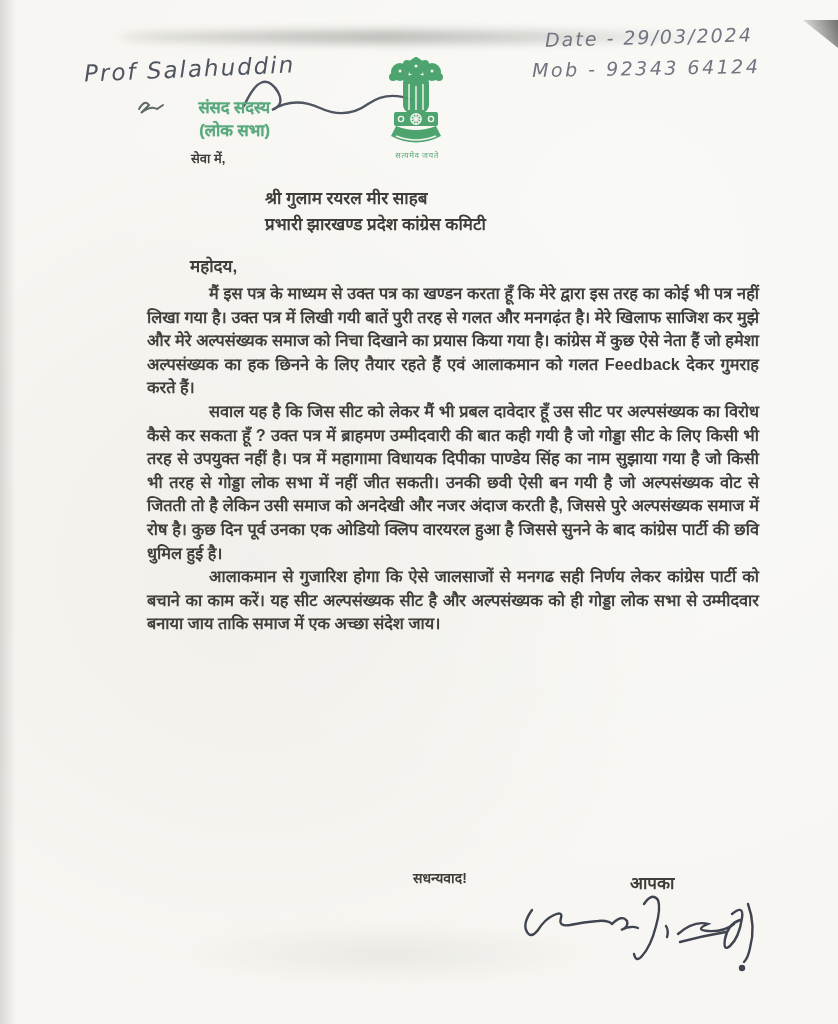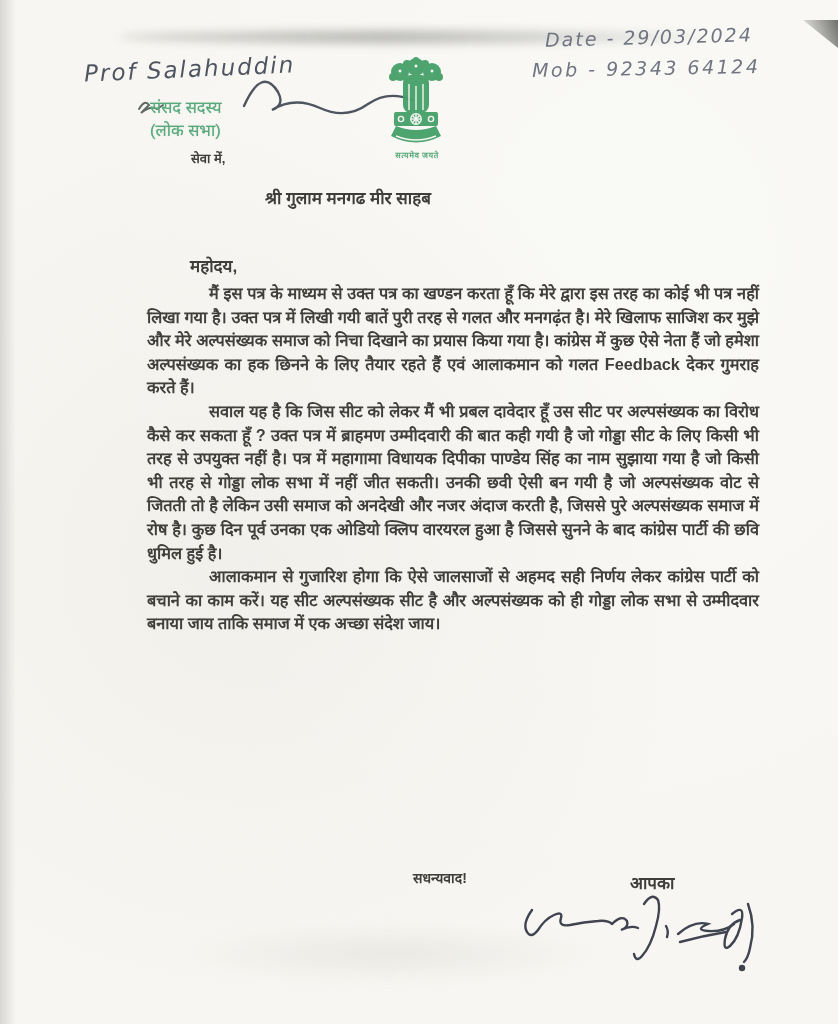--- a/index.html
+++ b/index.html
@@ -25,27 +25,27 @@
     background:radial-gradient(ellipse,rgba(210,208,202,.35),rgba(0,0,0,0) 70%);filter:blur(6px);}
 
   .hand{font-family:"DejaVu Sans",sans-serif;font-style:italic;color:#707581;}
   .note-date{position:absolute;left:545px;top:26px;font-size:19px;letter-spacing:2px;transform:rotate(-1.5deg);}
   .note-mob{position:absolute;left:532px;top:57px;font-size:19px;letter-spacing:2.5px;transform:rotate(-1deg);}
   .signatory{position:absolute;left:84px;top:56px;font-size:23px;letter-spacing:2px;
     color:#4f5560;transform:rotate(-2.5deg);}
   .flourish{position:absolute;left:240px;top:68px;}
   .ex-scribble{position:absolute;left:136px;top:95px;}
 
-  .stamp{position:absolute;left:150px;top:96px;width:120px;text-align:left;
-    color:#58a87c;font-weight:normal;line-height:23px;font-size:16.5px;
+  .stamp{position:absolute;left:150px;top:96px;width:120px;text-align:right;
+    color:#58a87c;font-weight:bold;line-height:23px;font-size:16.5px;
     text-shadow:0 0 1px rgba(88,168,124,.6);filter:blur(.2px);}
 
   .emblem{position:absolute;left:386px;top:56px;}
   .emblem-caption{position:absolute;left:378px;top:149px;width:78px;text-align:center;
-    font-size:8px;font-weight:bold;color:#57a878;letter-spacing:.5px;}
+    font-size:8px;font-weight:normal;color:#57a878;letter-spacing:.5px;}
 
   .dev{font-weight:bold;color:#403e3a;}
   .to-label{position:absolute;left:191px;top:149px;font-size:13px;}
   .recipient{position:absolute;left:265px;top:186px;font-size:17px;line-height:26px;}
   .salutation{position:absolute;left:190px;top:254px;font-size:17px;text-align:center;}
 
   .body-text{position:absolute;left:147px;top:282px;width:612px;}
   .body-text p{margin:0;text-indent:62px;text-align:justify;
     font-size:16.3px;line-height:23.6px;font-weight:bold;color:#413f3b;}
 
@@ -109,28 +109,29 @@
     <g fill="#f7f6f2">
       <circle cx="14" cy="15" r="1.5"></circle>
         <circle cx="30" cy="10" r="1.5"></circle>
         <circle cx="46" cy="15" r="1.5"></circle>
     </g>
   </svg>
   <div class="emblem-caption">सत्यमेव जयते</div>
 
   <div class="dev to-label">सेवा में,</div>
   <div class="dev recipient">
-    <div>श्री गुलाम मनगढ मीर साहब</div>
+    <div>श्री गुलाम रयरल मीर साहब</div>
+    <div>प्रभारी झारखण्ड प्रदेश कांग्रेस कमिटी</div>
   </div>
   <div class="dev salutation">महोदय,</div>
 
   <div class="body-text">
     <p>मैं इस पत्र के माध्यम से उक्त पत्र का खण्डन करता हूँ कि मेरे द्वारा इस तरह का कोई भी पत्र नहीं लिखा गया है। उक्त पत्र में लिखी गयी बातें पुरी तरह से गलत और मनगढ़ंत है। मेरे खिलाफ साजिश कर मुझे और मेरे अल्पसंख्यक समाज को निचा दिखाने का प्रयास किया गया है। कांग्रेस में कुछ ऐसे नेता हैं जो हमेशा अल्पसंख्यक का हक छिनने के लिए तैयार रहते हैं एवं आलाकमान को गलत Feedback देकर गुमराह करते हैं।</p>
     <p>सवाल यह है कि जिस सीट को लेकर मैं भी प्रबल दावेदार हूँ उस सीट पर अल्पसंख्यक का विरोध कैसे कर सकता हूँ ? उक्त पत्र में ब्राहमण उम्मीदवारी की बात कही गयी है जो गोड्डा सीट के लिए किसी भी तरह से उपयुक्त नहीं है। पत्र में महागामा विधायक दिपीका पाण्डेय सिंह का नाम सुझाया गया है जो किसी भी तरह से गोड्डा लोक सभा में नहीं जीत सकती। उनकी छवी ऐसी बन गयी है जो अल्पसंख्यक वोट से जितती तो है लेकिन उसी समाज को अनदेखी और नजर अंदाज करती है, जिससे पुरे अल्पसंख्यक समाज में रोष है। कुछ दिन पूर्व उनका एक ओडियो क्लिप वारयरल हुआ है जिससे सुनने के बाद कांग्रेस पार्टी की छवि धुमिल हुई है।</p>
-    <p>आलाकमान से गुजारिश होगा कि ऐसे जालसाजों से अहमद सही निर्णय लेकर कांग्रेस पार्टी को बचाने का काम करें। यह सीट अल्पसंख्यक सीट है और अल्पसंख्यक को ही गोड्डा लोक सभा से उम्मीदवार बनाया जाय ताकि समाज में एक अच्छा संदेश जाय।</p>
+    <p>आलाकमान से गुजारिश होगा कि ऐसे जालसाजों से मनगढ सही निर्णय लेकर कांग्रेस पार्टी को बचाने का काम करें। यह सीट अल्पसंख्यक सीट है और अल्पसंख्यक को ही गोड्डा लोक सभा से उम्मीदवार बनाया जाय ताकि समाज में एक अच्छा संदेश जाय।</p>
   </div>
 
   <div class="dev closing">सधन्यवाद!</div>
   <div class="dev signoff">आपका</div>
 
   <svg class="signature" width="250" height="95" viewBox="0 0 250 95">
     <g fill="none" stroke="#3f4450" stroke-width="2.4" stroke-linecap="round">
       <path d="M12,26 Q2,40 7,48 Q11,55 18,46 Q25,35 34,31 Q43,27 41,34 Q38,43 50,41 Q64,38 78,37 Q88,36 92,40"></path>
       <path d="M92,40 Q102,30 107,37 Q109,43 101,46 Q111,41 118,44"></path>
       <path d="M124,20 Q132,8 138,16 Q141,24 136,42 Q131,62 122,72 Q116,79 114,70"></path>

